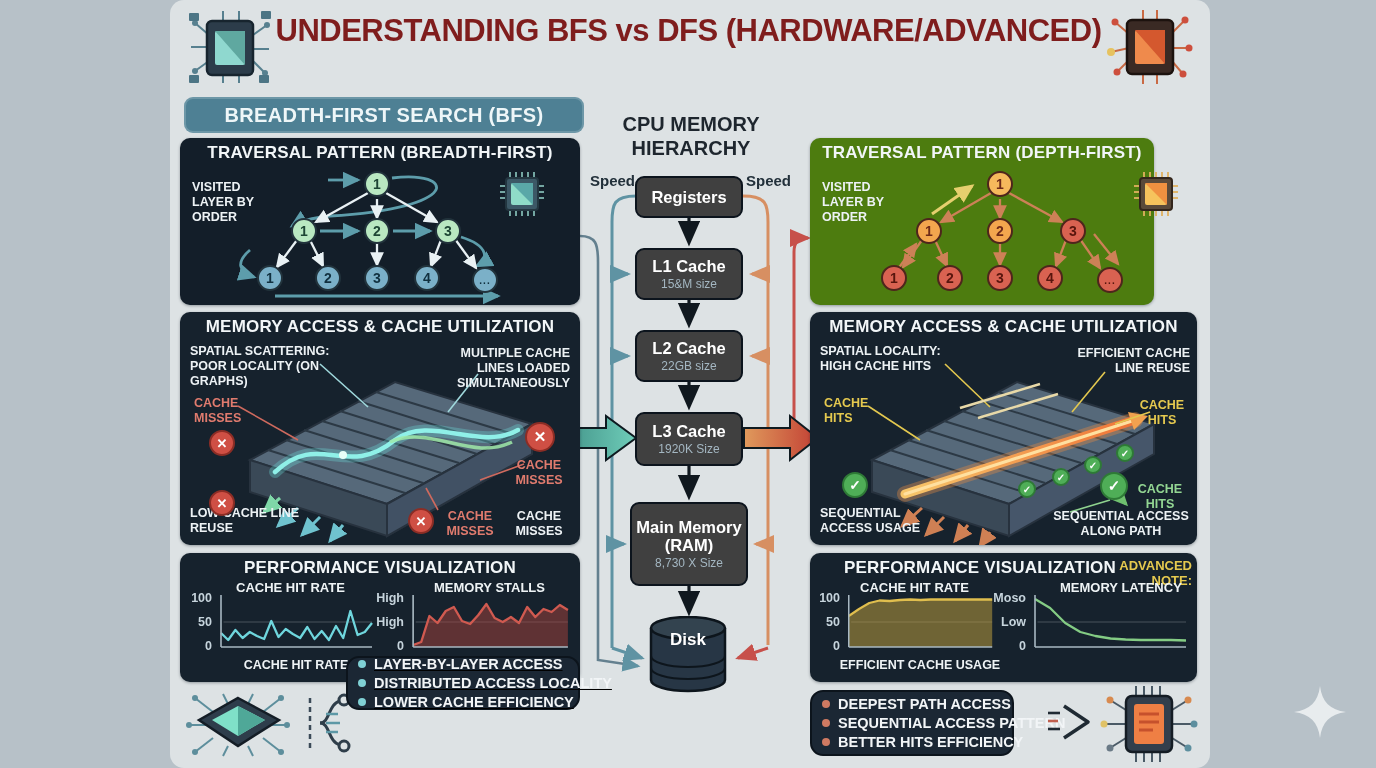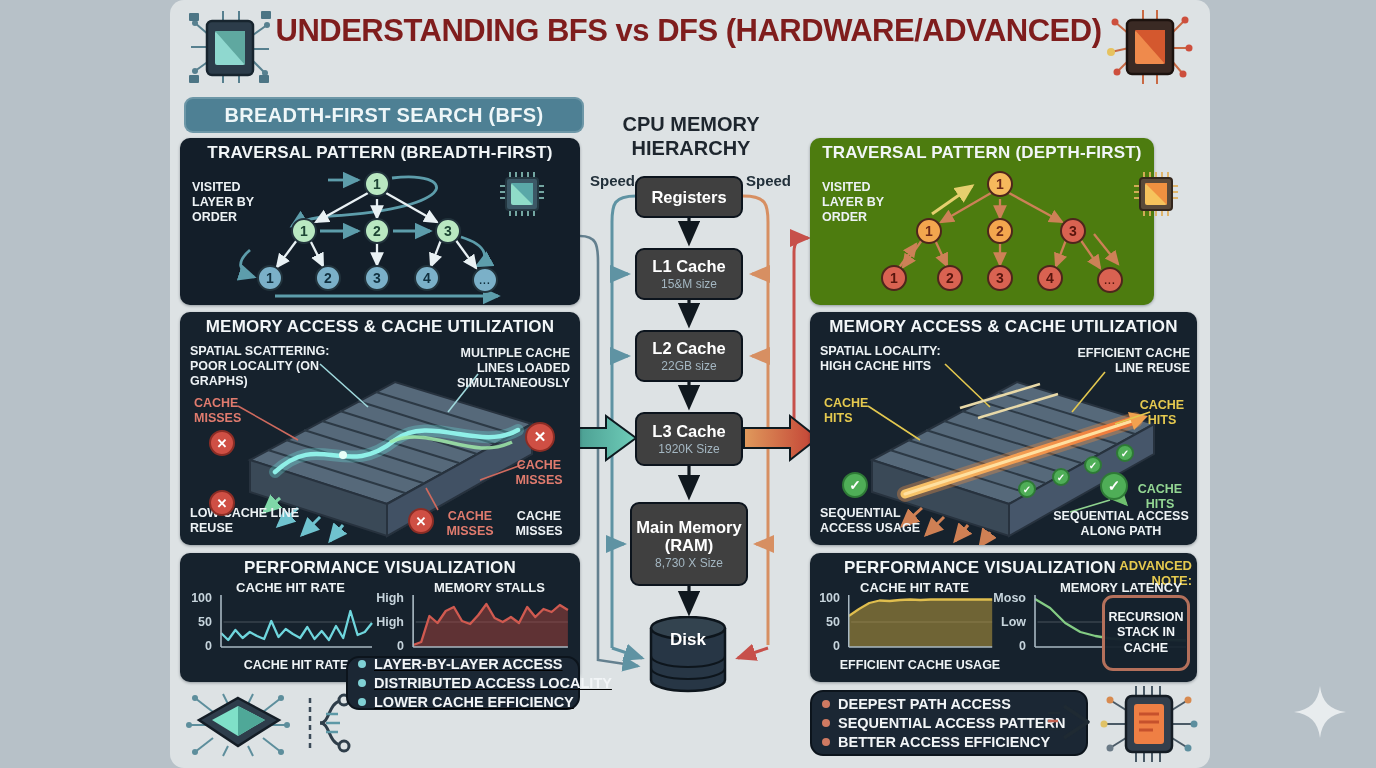--- a/index.html
+++ b/index.html
@@ -544,39 +544,34 @@
     <div class="ytick" style="left:182px;top:38px;width:34px;">Moso</div>
     <div class="ytick" style="left:182px;top:62px;width:34px;">Low</div>
     <div class="ytick" style="left:182px;top:86px;width:34px;">0</div>
     <div class="clabel" style="left:250px;top:27px;">MEMORY LATENCY</div>
     <svg class="abs" style="left:220px;top:38px;width:160px;height:62px;" viewBox="0 0 160 62" preserveAspectRatio="none">
         <line x1="7.5" y1="31" x2="156" y2="31" stroke="rgba(255,255,255,0.22)" stroke-width="1"></line>
         <polyline points="5.0,8.0 20.1,17.0 35.2,32.0 50.3,41.0 65.4,45.0 80.5,47.5 95.6,48.5 110.7,49.0 125.8,49.0 140.9,49.0 156.0,49.5" fill="none" stroke="#84cc84" stroke-width="2.3" stroke-linejoin="round"></polyline>
         <line x1="5" y1="4" x2="5" y2="56" stroke="#a8b8c2" stroke-width="1.6"></line>
         <line x1="5" y1="56" x2="156" y2="56" stroke="#a8b8c2" stroke-width="1.6"></line>
       </svg>
-    <div class="abs" style="position:absolute;left:292px;top:42px;width:88px;height:76px;background:rgba(22,34,46,0.96);
-                border:3px solid #b4705b;border-radius:11px;display:flex;align-items:center;justify-content:center;
-                text-align:center;font-size:12.5px;font-weight:bold;color:#f2f6f8;line-height:1.25;box-sizing:border-box;">
-      <span>RECURSION STACK IN CACHE</span>
-    </div>
-  </div>
-
-  <div class="pill" style="left:810px;top:690px;width:278px;height:66px;">
+  </div>
+
+  <div class="pill" style="left:810px;top:690px;width:204px;height:66px;">
     <div class="brow">
         <span class="dot" style="background:#cf7a62;"></span>
         <span class="btxt">DEEPEST PATH ACCESS</span>
       </div>
     <div class="brow">
         <span class="dot" style="background:#cf7a62;"></span>
         <span class="btxt">SEQUENTIAL ACCESS PATTERN</span>
       </div>
     <div class="brow">
         <span class="dot" style="background:#cf7a62;"></span>
-        <span class="btxt">BETTER ACCESS EFFICIENCY</span>
+        <span class="btxt">BETTER HITS EFFICIENCY</span>
       </div>
   </div>
   <svg class="abs" style="left:1046px;top:698px;width:50px;height:48px;" viewBox="0 0 50 48">
     <path d="M18,8 L42,24 L18,40" stroke="#1f2a33" stroke-width="3.5" fill="none" stroke-linejoin="round"></path>
     <line x1="2" y1="15" x2="14" y2="15" stroke="#1f2a33" stroke-width="2.6"></line>
     <line x1="2" y1="23" x2="12" y2="23" stroke="#c0604f" stroke-width="2.6"></line>
     <line x1="2" y1="31" x2="14" y2="31" stroke="#1f2a33" stroke-width="2.6"></line>
   </svg>
   <svg class="abs" style="left:1096px;top:684px;width:104px;height:80px;" viewBox="0 0 104 80">
     <g stroke="#4a5a66" stroke-width="2" fill="none">

